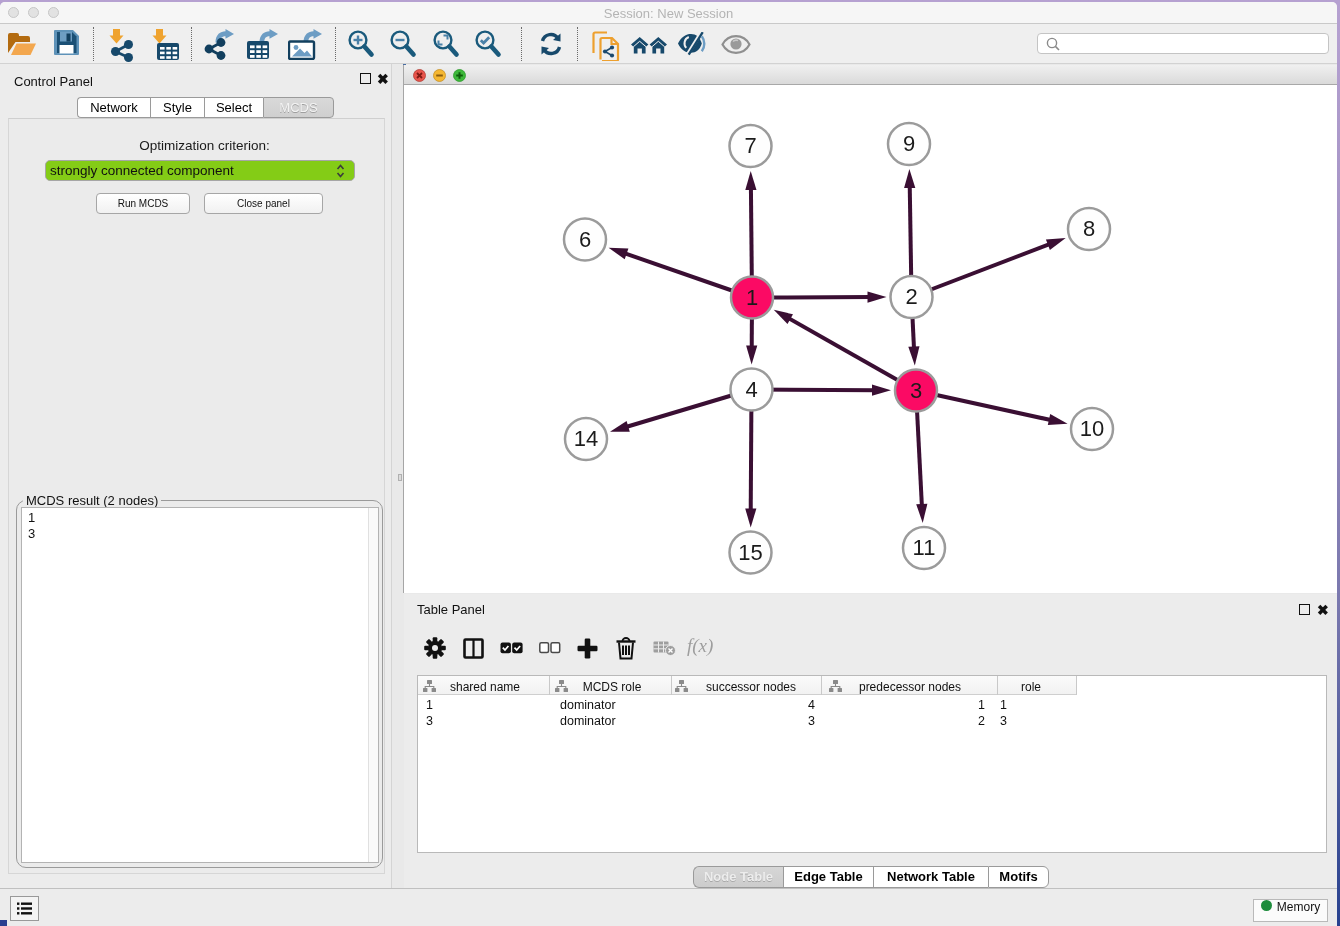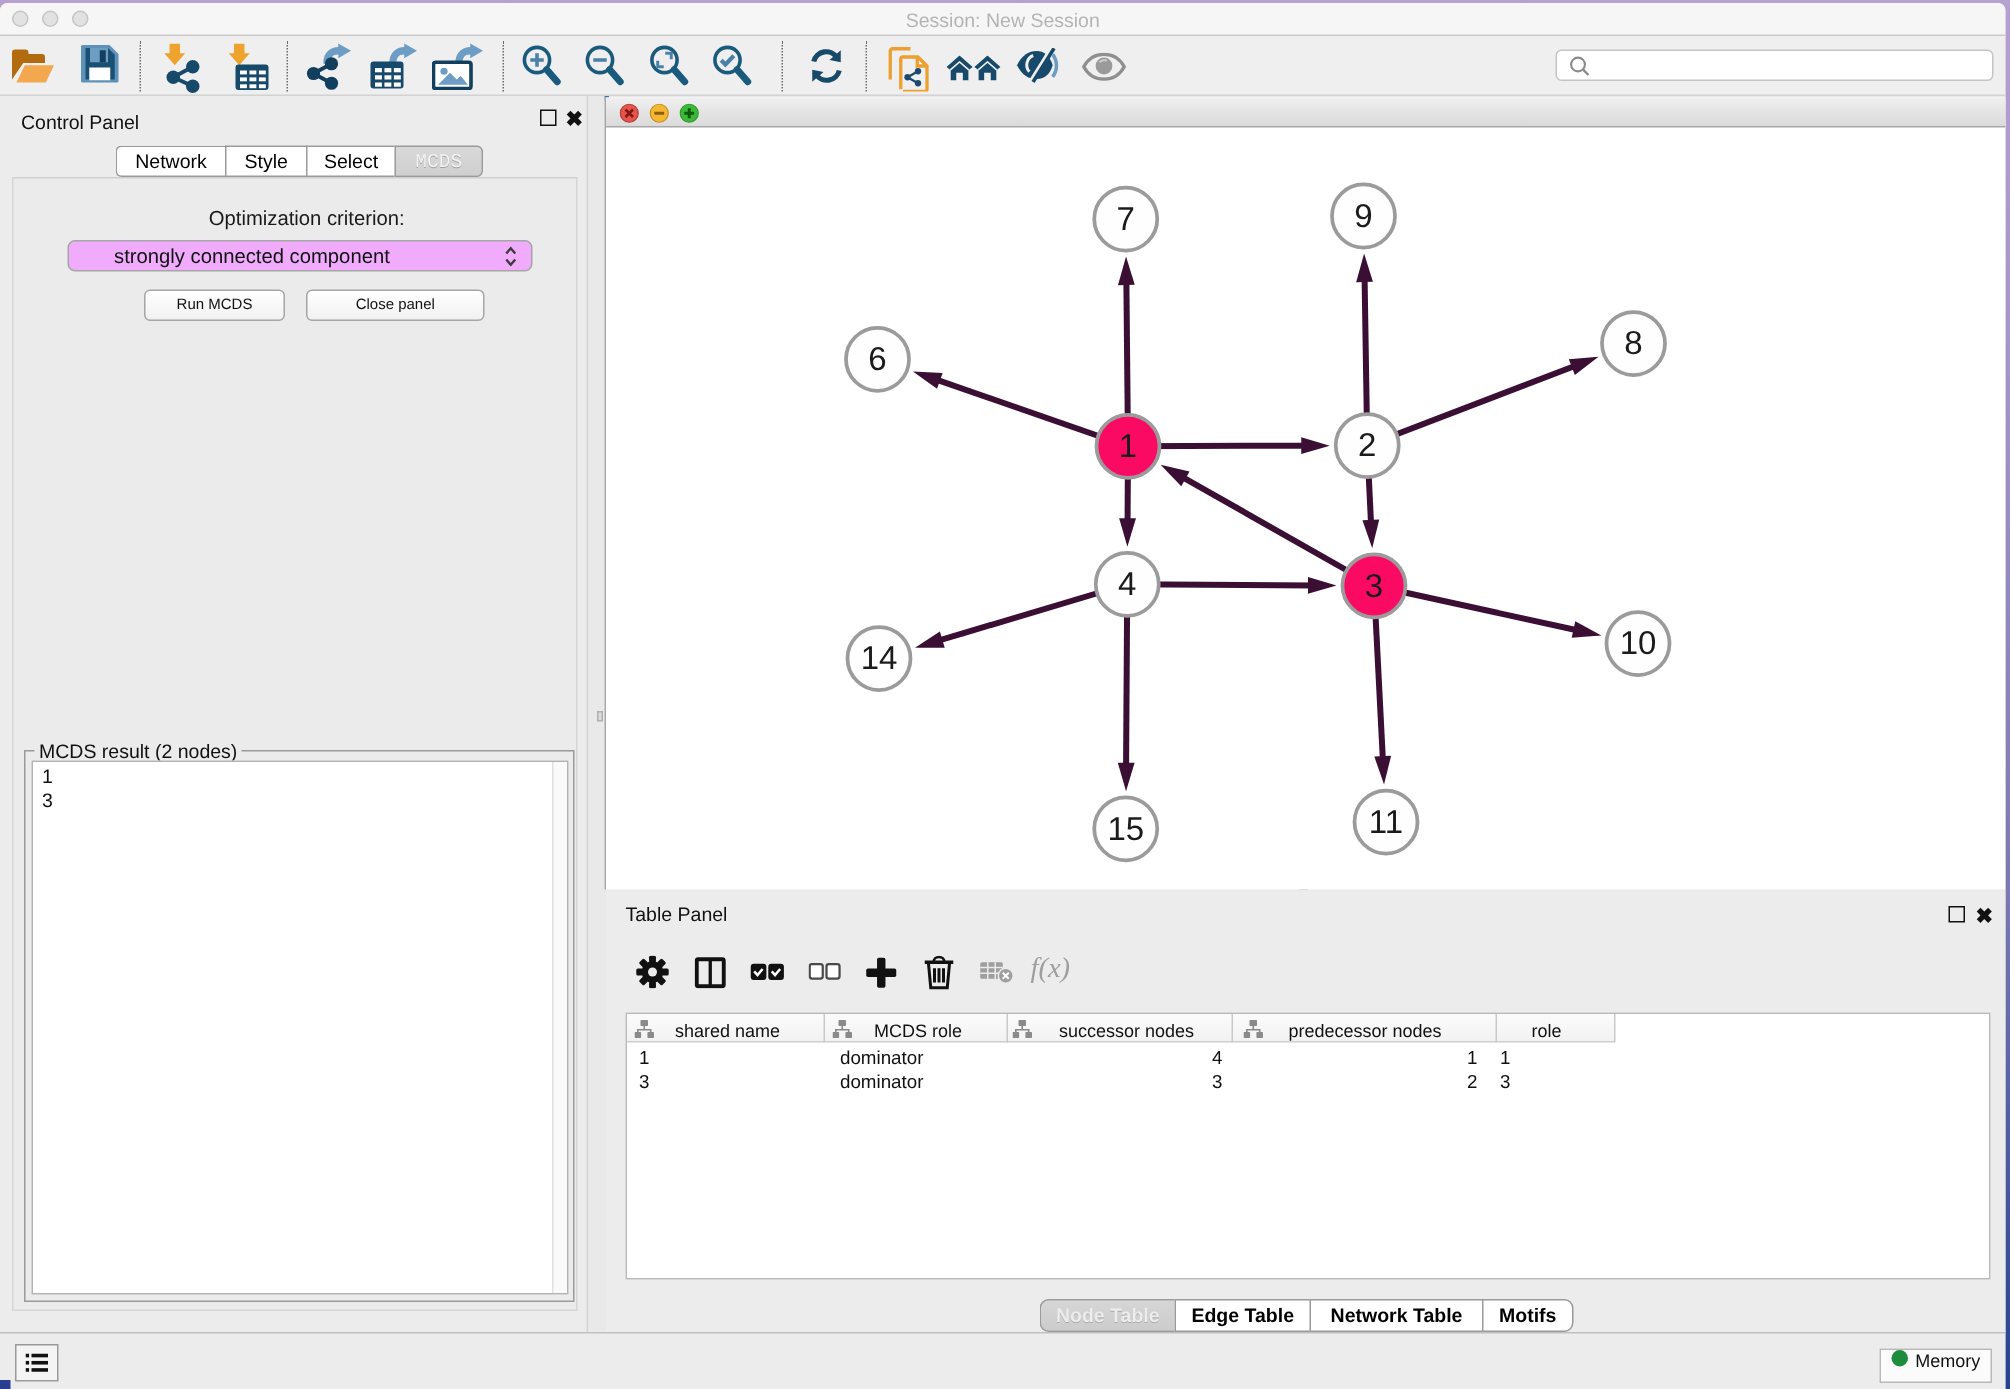--- a/index.html
+++ b/index.html
@@ -21,23 +21,23 @@
 #cp { position:absolute; left:0; top:0; width:392px; height:824px; background:#ececec; border-right:1px solid #d4d4d4; }
 #cp-title { position:absolute; left:14px; top:10px; font-size:13px; color:#111; }
 .float-ico { position:absolute; top:9px; width:11px; height:11px; border:1.5px solid #111; }
 .x-ico { position:absolute; top:7px; font-size:14px; font-weight:bold; color:#111; }
 .tabrow { position:absolute; display:flex; }
 .tab { height:21px; box-sizing:border-box; border:1px solid #9a9a9a; border-right:none; background:#fff; font-size:13px; color:#000; display:flex; align-items:center; justify-content:center; }
 .tab.first { border-radius:4px 0 0 4px; }
 .tab.last { border-right:1px solid #9a9a9a; border-radius:0 4px 4px 0; }
 .tab.sel { background:linear-gradient(180deg,#d9d9d9,#cfcfcf); color:#f3f3f3; text-shadow:0 1px 0 #9f9f9f; }
 #cp-content { position:absolute; left:8px; top:54px; width:377px; height:756px; background:#ebebeb; border:1px solid #d6d6d6; border-top:1px solid #cfcfcf; }
-#cp-select { position:absolute; left:36px; top:41px; width:310px; height:21px; background:#f0abfc; border:1px solid #a6a6a6; border-radius:5px; font-size:13.5px; color:#111; line-height:19px; padding-left:30px; }
+#cp-select { position:absolute; left:36px; top:41px; width:310px; height:21px; background:#84cc16; border:1px solid #a6a6a6; border-radius:5px; font-size:13.5px; color:#111; line-height:19px; padding-left:4px; }
 .cp-btn { position:absolute; top:74px; height:21px; background:linear-gradient(180deg,#ffffff,#f1f1f1); border:1px solid #a6a6a6; border-radius:4px; font-size:10px; color:#111; text-align:center; line-height:19px; }
-#fieldset { position:absolute; left:7px; top:381px; width:367px; height:368px; border:1px solid #9a9a9a; border-radius:0; }
+#fieldset { position:absolute; left:7px; top:381px; width:367px; height:368px; border:1px solid #9a9a9a; border-radius:10px; }
 #legend { position:absolute; left:6px; top:-8px; background:#ebebeb; padding:0 3px; font-size:13px; color:#111; }
 #resultbox { position:absolute; left:4px; top:6px; width:358px; height:356px; background:#fff; border:1px solid #b3b3b3; }
 #resulttext { position:absolute; left:6px; top:2px; font-size:13px; color:#111; line-height:16px; }
 #resultscroll { position:absolute; right:0; top:0; width:10px; height:100%; background:#fafafa; border-left:1px solid #e0e0e0; }
 
 #gwin { position:absolute; left:403px; top:1px; width:934px; height:528px; background:#fff; border-left:1px solid #a6a6a6; }
 #gtitle { position:absolute; left:0; top:0; width:100%; height:20px; background:linear-gradient(180deg,#f0f0f0,#dadada); border-bottom:1px solid #a8a8a8; }
 #gtitle .t { position:absolute; width:100%; text-align:center; top:3px; font-size:13px; font-weight:bold; color:#1a1a1a; }
 
 #tp { position:absolute; left:404px; top:530px; width:933px; height:294px; background:#ececec; }
@@ -224,21 +224,21 @@
   </div>
   <div id="main">
     <div id="cp">
       <div id="cp-title">Control Panel</div>
       <div class="float-ico" style="left:360px;"></div>
       <div class="x-ico" style="left:377px;">✖</div>
       <div class="tabrow" style="left:77px; top:33px;">
         <div class="tab first" style="width:73px;">Network</div>
         <div class="tab" style="width:54px;">Style</div>
         <div class="tab" style="width:59px;">Select</div>
-        <div class="tab last sel" style="width:59px;font-family:Liberation Mono, monospace;">MCDS</div>
+        <div class="tab last sel" style="width:71px;">MCDS</div>
       </div>
       <div id="cp-content">
         <div style="position:absolute; left:8px; top:19px; width:100%; text-align:center; font-size:13.5px; color:#1a1a1a;">Optimization criterion:</div>
         <div id="cp-select">
           <span>strongly connected component</span>
           <svg style="position:absolute; right:9px; top:3px;" width="9" height="14" viewBox="0 0 9 14">
             <path d="M1.5 5 L4.5 1.5 L7.5 5 M1.5 9 L4.5 12.5 L7.5 9" fill="none" stroke="#3c3c3c" stroke-width="1.6"></path>
           </svg>
         </div>
         <div class="cp-btn" style="left:87px; width:94px;">Run MCDS</div>

